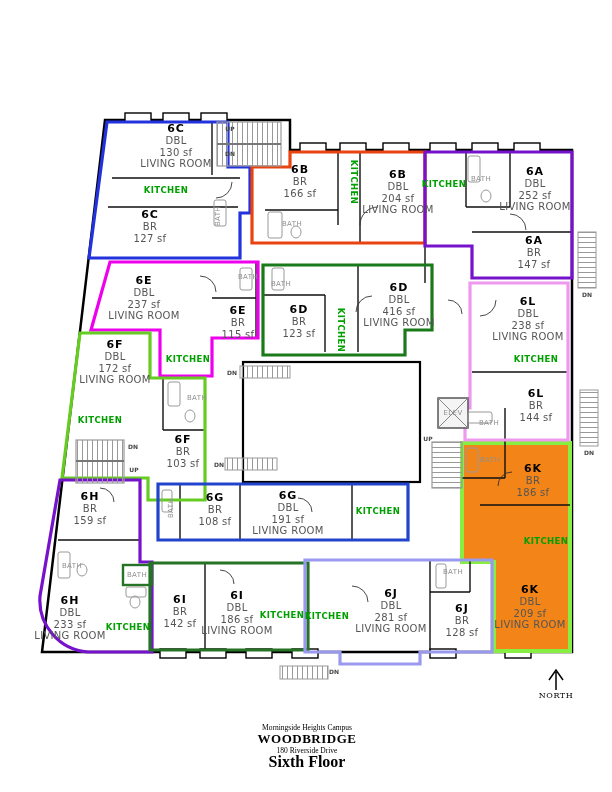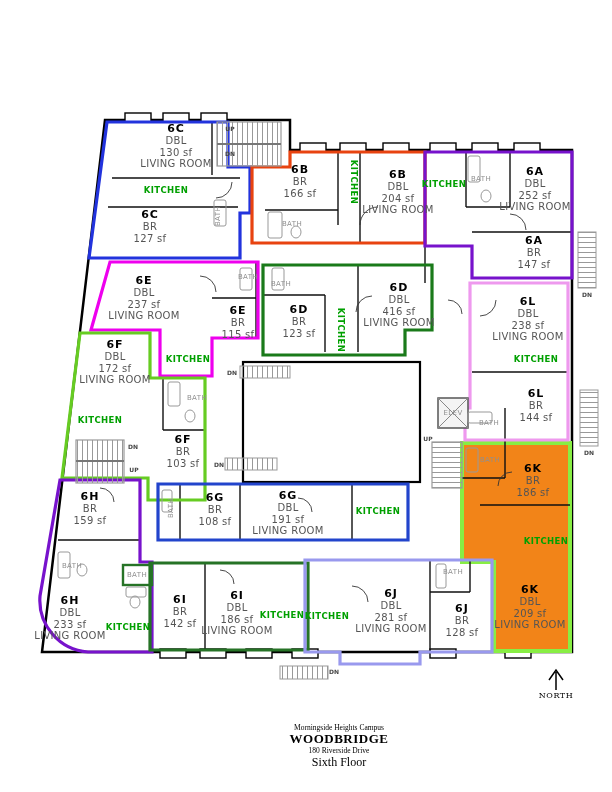--- a/index.html
+++ b/index.html
@@ -11,24 +11,24 @@
   .rl .u{font-weight:bold;font-size:11px;color:#000;letter-spacing:1px;}
   .rl .s{font-size:10px;color:#555;letter-spacing:.3px;}
   .kt{position:absolute;transform:translate(-50%,-50%);color:#00a000;font-weight:bold;
       font-size:8.5px;letter-spacing:.4px;white-space:nowrap;}
   .kt.v{transform:translate(-50%,-50%) rotate(90deg);}
   .bt{position:absolute;transform:translate(-50%,-50%);color:#8f8f8f;font-size:7px;
       letter-spacing:.4px;white-space:nowrap;}
   .bt.v{transform:translate(-50%,-50%) rotate(-90deg);}
   .dr{position:absolute;transform:translate(-50%,-50%);color:#444;font-size:6px;font-weight:bold;white-space:nowrap;}
   .cap{position:absolute;transform:translate(-50%,-50%);text-align:center;white-space:nowrap;
-       font-family:"Liberation Serif","DejaVu Serif",serif;color:#000;margin-left:32px;}
+       font-family:"Liberation Serif","DejaVu Serif",serif;color:#000;}
   .cap.small{font-size:7.5px;}
   .cap.big{font-size:13px;font-weight:bold;letter-spacing:.5px;}
-  .cap.mid{font-size:12px;font-weight:normal;}
+  .cap.mid{font-size:16px;font-weight:bold;}
   .north-t{position:absolute;transform:translate(-50%,-50%);font-family:"DejaVu Serif",serif;
        font-size:8px;color:#000;letter-spacing:.5px;}
 </style>
 </head>
 <body>
 
 <div class="page">
 
 <svg width="612" height="792" viewBox="0 0 612 792">
   <defs>

